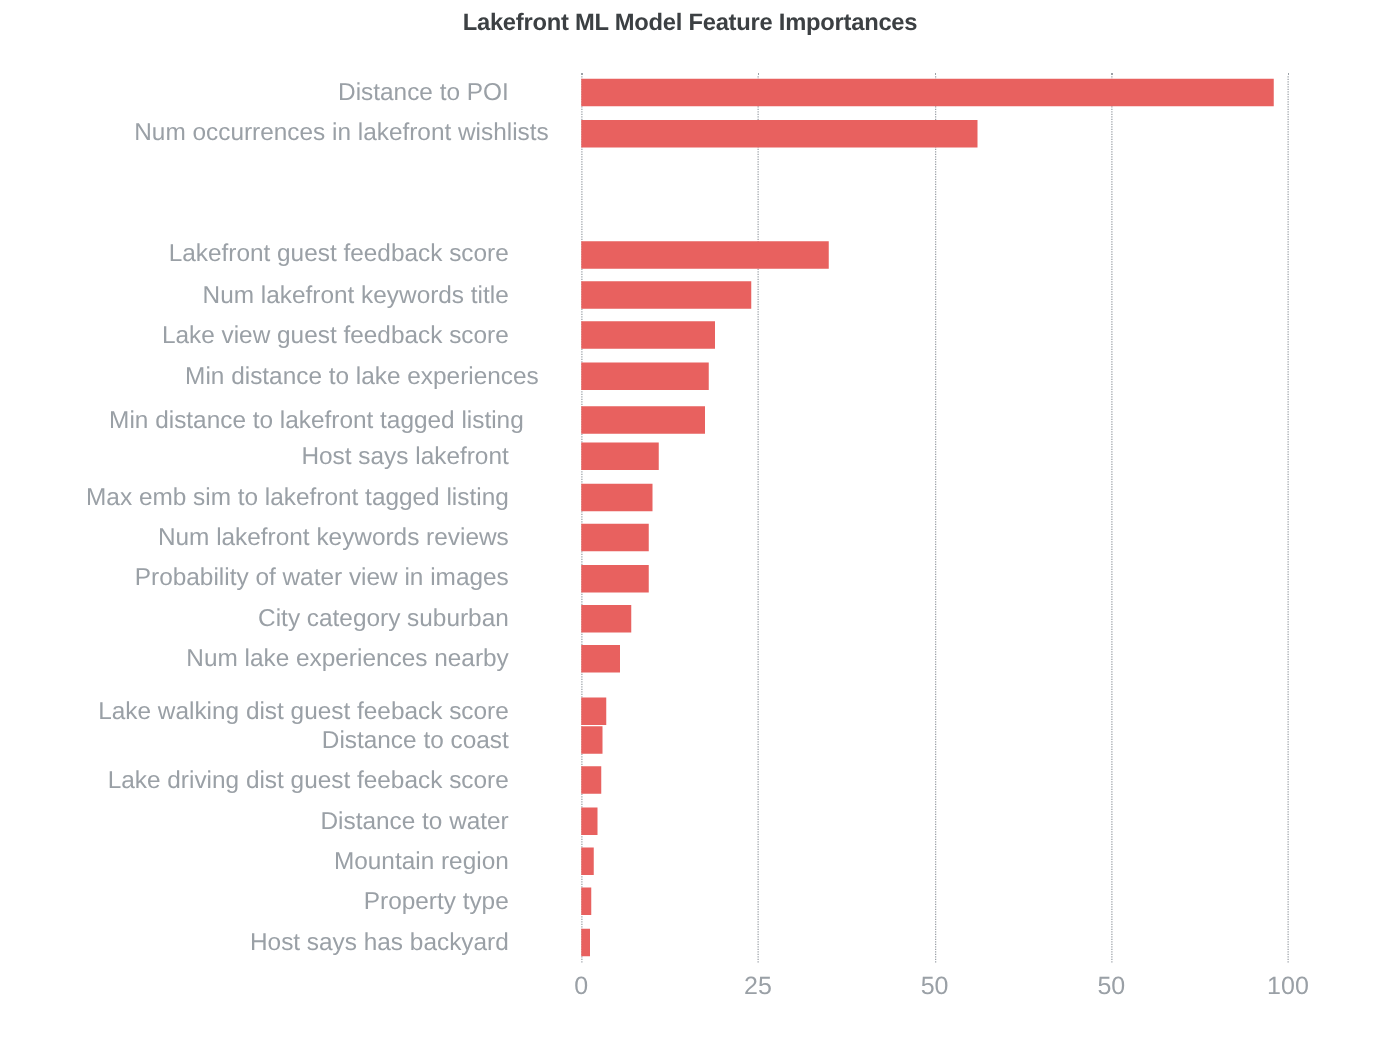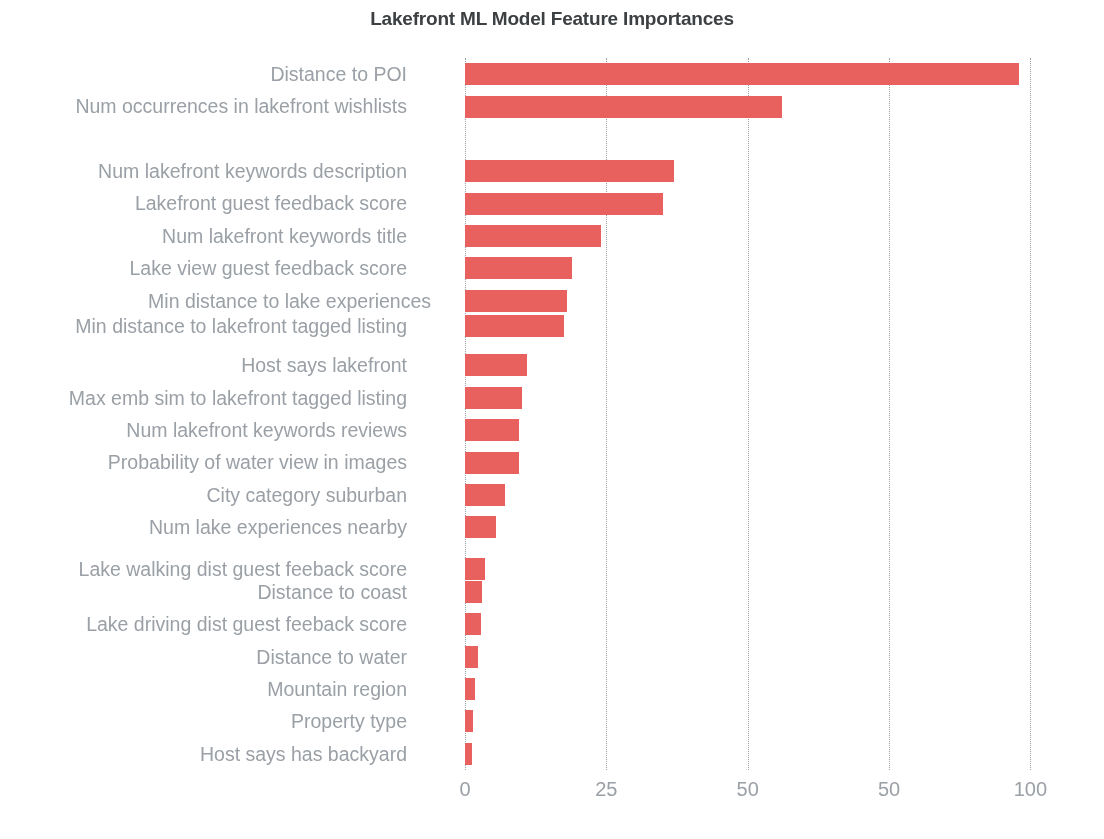--- a/index.html
+++ b/index.html
@@ -94,45 +94,41 @@
   <div id="plot-area">
       <div class="gridline" style="left: 141.346px;"></div>
       <div class="gridline" style="left: 282.692px;"></div>
       <div class="gridline" style="left: 424.038px;"></div>
       <div class="gridline" style="left: 565.385px;"></div>
       <div class="gridline" style="left: 0px; border-left: 1px dotted rgb(154, 160, 166);"></div>
       <div class="bar-row" style="top: 0px; height: 32.3636px;">
         <div class="bar" style="width: 554.077px; background: rgb(232, 97, 95); top: 5.18182px;"></div>
         <div class="bar-label" style="line-height: 32.3636px; height: 32.3636px;">Distance to POI</div>
       </div>
-      <div class="bar-row" style="top: 32.3636px; height: 32.3636px;">
+      <div class="bar-row" style="top: 32.3636px; height: 32.3636px; padding-left: 32px;">
         <div class="bar" style="width: 316.615px; background: rgb(232, 97, 95); top: 5.18182px;"></div>
         <div class="bar-label" style="line-height: 32.3636px; height: 32.3636px;">Num occurrences in lakefront wishlists</div>
-      </div>
-      <div class="bar-row" style="top: 97.0909px; height: 32.3636px;">
-        <div class="bar" style="width: 209.192px; background: rgb(232, 97, 95); top: 5.18182px;"></div>
-        <div class="bar-label" style="line-height: 32.3636px; height: 32.3636px;">Num lakefront keywords description</div>
       </div>
       <div class="bar-row" style="top: 129.455px; height: 32.3636px;">
         <div class="bar" style="width: 197.885px; background: rgb(232, 97, 95); top: 5.18182px;"></div>
         <div class="bar-label" style="line-height: 32.3636px; height: 32.3636px;">Lakefront guest feedback score</div>
       </div>
       <div class="bar-row" style="top: 161.818px; height: 32.3636px;">
         <div class="bar" style="width: 135.692px; background: rgb(232, 97, 95); top: 5.18182px;"></div>
         <div class="bar-label" style="line-height: 32.3636px; height: 32.3636px;">Num lakefront keywords title</div>
       </div>
       <div class="bar-row" style="top: 194.182px; height: 32.3636px;">
         <div class="bar" style="width: 107.423px; background: rgb(232, 97, 95); top: 5.18182px;"></div>
         <div class="bar-label" style="line-height: 32.3636px; height: 32.3636px;">Lake view guest feedback score</div>
       </div>
       <div class="bar-row" style="top: 226.545px; height: 32.3636px; padding-left: 24px;">
         <div class="bar" style="width: 101.769px; background: rgb(232, 97, 95); top: 5.18182px;"></div>
         <div class="bar-label" style="line-height: 32.3636px; height: 32.3636px;">Min distance to lake experiences</div>
       </div>
-      <div class="bar-row" style="top: 252px; height: 32.3636px;">
+      <div class="bar-row" style="top: 262px; height: 32.3636px; padding-left: 12px;">
         <div class="bar" style="width: 98.9423px; background: rgb(232, 97, 95); top: 5.18182px;"></div>
         <div class="bar-label" style="line-height: 32.3636px; height: 32.3636px;">Min distance to lakefront tagged listing</div>
       </div>
       <div class="bar-row" style="top: 291.273px; height: 32.3636px;">
         <div class="bar" style="width: 62.1923px; background: rgb(232, 97, 95); top: 5.18182px;"></div>
         <div class="bar-label" style="line-height: 32.3636px; height: 32.3636px;">Host says lakefront</div>
       </div>
       <div class="bar-row" style="top: 323.636px; height: 32.3636px;">
         <div class="bar" style="width: 56.5385px; background: rgb(232, 97, 95); top: 5.18182px;"></div>
         <div class="bar-label" style="line-height: 32.3636px; height: 32.3636px;">Max emb sim to lakefront tagged listing</div>

